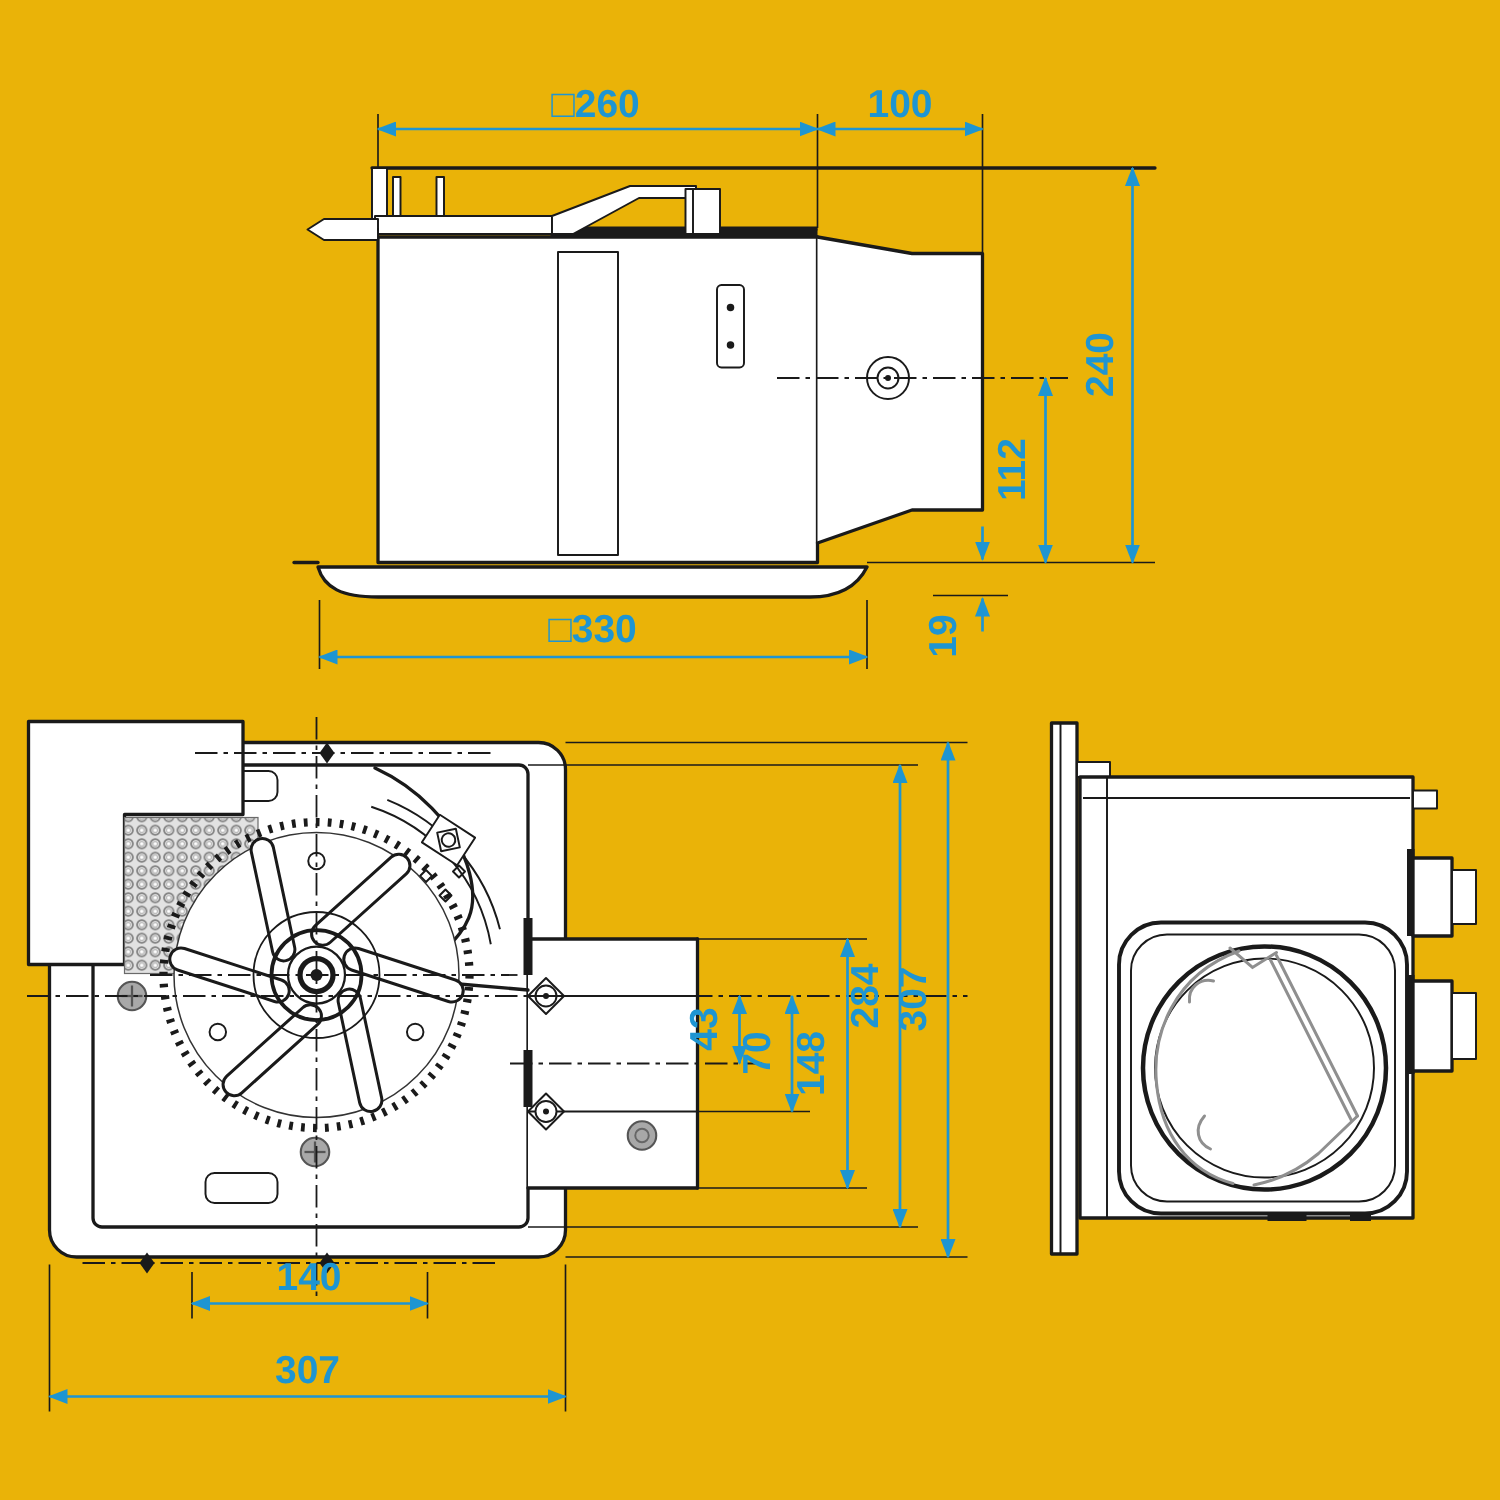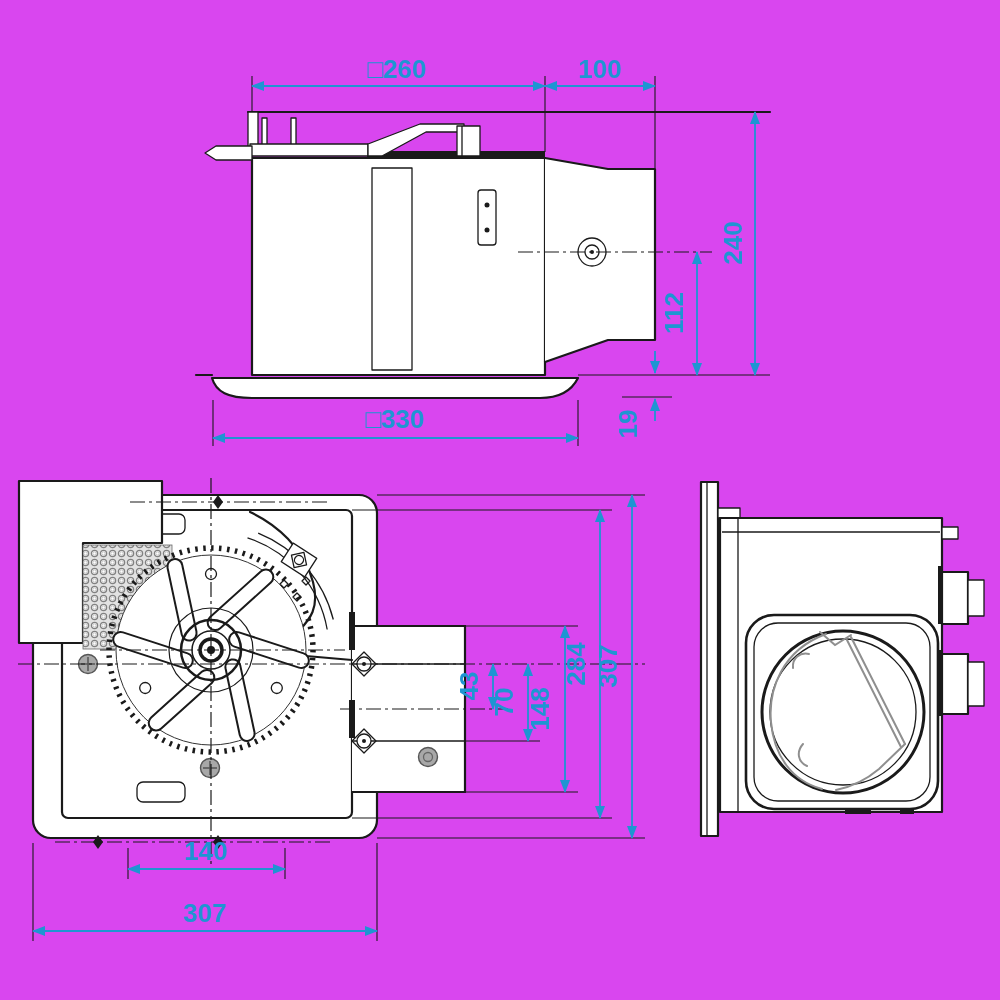--- a/index.html
+++ b/index.html
@@ -1,16 +1,16 @@
 <!DOCTYPE html>
 <html><head>
 <meta charset="utf-8">
 <style>
   html,body{margin:0;padding:0;background:#ffffff;}
-  .canvas{position:relative;width:1000px;height:1000px;background:#d946ef;overflow:hidden;
+  .canvas{position:relative;width:1000px;height:1000px;background:#eab308;overflow:hidden;
           font-family:"Liberation Sans","DejaVu Sans",sans-serif;}
   svg{display:block;}
   .outline{stroke:#1a1a1a;fill:none;stroke-width:2.2;stroke-linejoin:round;stroke-linecap:round;}
   .outline2{stroke:#1a1a1a;fill:none;stroke-width:2.6;stroke-linejoin:round;}
   .thin{stroke:#1a1a1a;fill:none;stroke-width:1.3;stroke-linejoin:round;}
   .ext{stroke:#1a1a1a;stroke-width:1.1;fill:none;}
   .cl{stroke:#1a1a1a;stroke-width:1.2;fill:none;stroke-dasharray:15 4 3 4;}
   .dim{stroke:#1e95d2;stroke-width:1.8;fill:none;}
   .dimtext{fill:#1e95d2;font-size:26px;font-weight:700;text-anchor:middle;}
   .whitefill{fill:#ffffff;}

